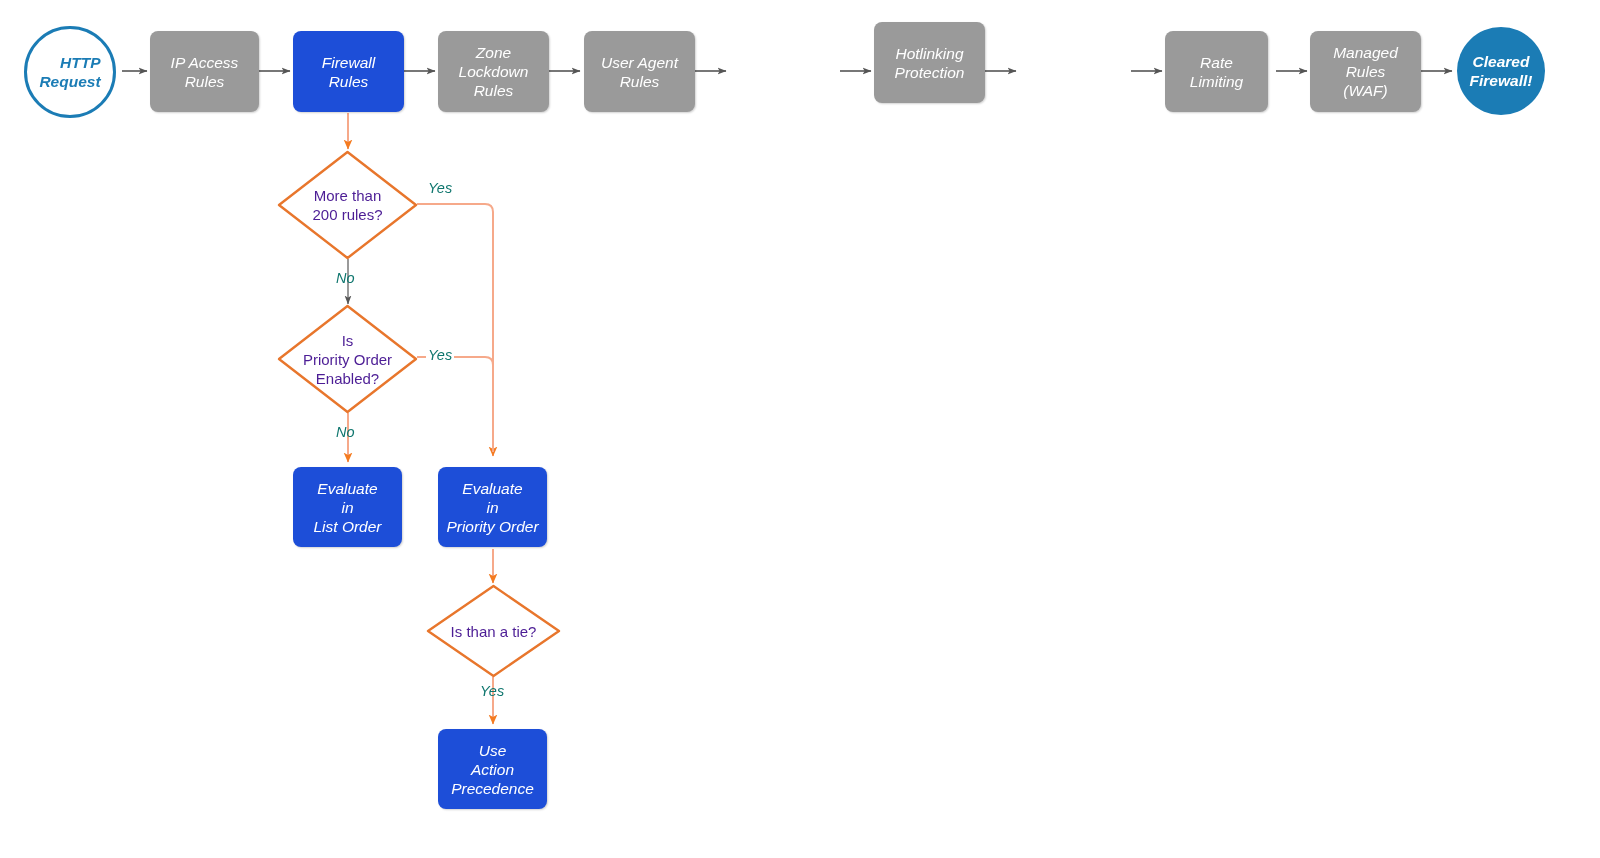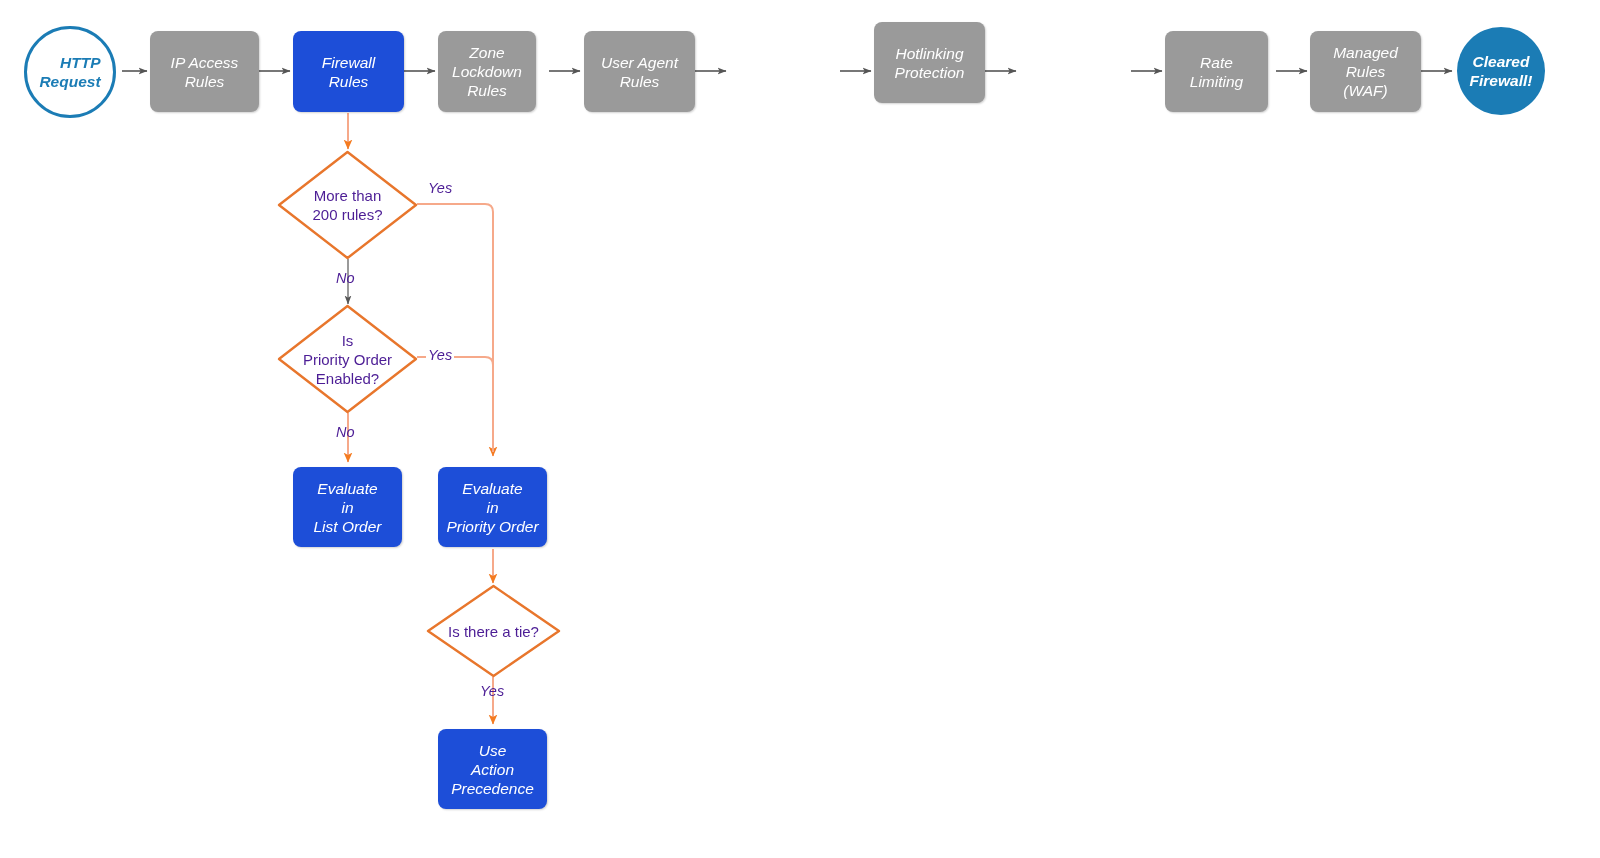--- a/index.html
+++ b/index.html
@@ -73,21 +73,21 @@
     justify-content: center;
     text-align: center;
     color: #4c1d95;
     font-size: 15px;
     line-height: 19px;
   }
   .edge-label {
     position: absolute;
     font-style: italic;
     font-size: 14.5px;
-    color: #4c1d95;
+    color: #0f766e;
     white-space: nowrap;
   }
   .nowrap { white-space: pre-line; }
 </style>
 </head>
 <body>
 
 <div id="canvas">
 
   <svg class="wires" viewBox="0 0 1600 858">
@@ -136,21 +136,21 @@
   <div class="node proc gray" style="left:150px; top:31px; width:109px; height:81px;">
     <span class="nowrap">IP Access
 Rules</span>
   </div>
 
   <div class="node proc orange" style="left:293px; top:31px; width:111px; height:81px;">
     <span class="nowrap">Firewall
 Rules</span>
   </div>
 
-  <div class="node proc gray" style="left:438px; top:31px; width:98px; height:81px;">
+  <div class="node proc gray" style="left:438px; top:31px; width:111px; height:81px;">
     <span class="nowrap">Zone
 Lockdown
 Rules</span>
   </div>
 
   <div class="node proc gray" style="left:584px; top:31px; width:111px; height:81px;">
     <span class="nowrap">User Agent
 Rules</span>
   </div>
 
@@ -191,21 +191,21 @@
     </svg>
     <div class="diamond-label nowrap">Is
 Priority Order
 Enabled?</div>
   </div>
 
   <div class="diamond-wrap" style="left:425px; top:583px; width:137px; height:96px;">
     <svg width="137" height="96" viewBox="0 0 137 96">
       <polygon points="68.5,3 134,48 68.5,93 3,48" fill="#ffffff" stroke="#e8762c" stroke-width="2.4" stroke-linejoin="round"></polygon>
     </svg>
-    <div class="diamond-label nowrap">Is there a tie?</div>
+    <div class="diamond-label nowrap">Is than a tie?</div>
   </div>
 
   <div class="node proc orange" style="left:293px; top:467px; width:109px; height:80px;">
     <span class="nowrap">Evaluate
 in
 List Order</span>
   </div>
 
   <div class="node proc orange" style="left:438px; top:467px; width:109px; height:80px;">
     <span class="nowrap">Evaluate

